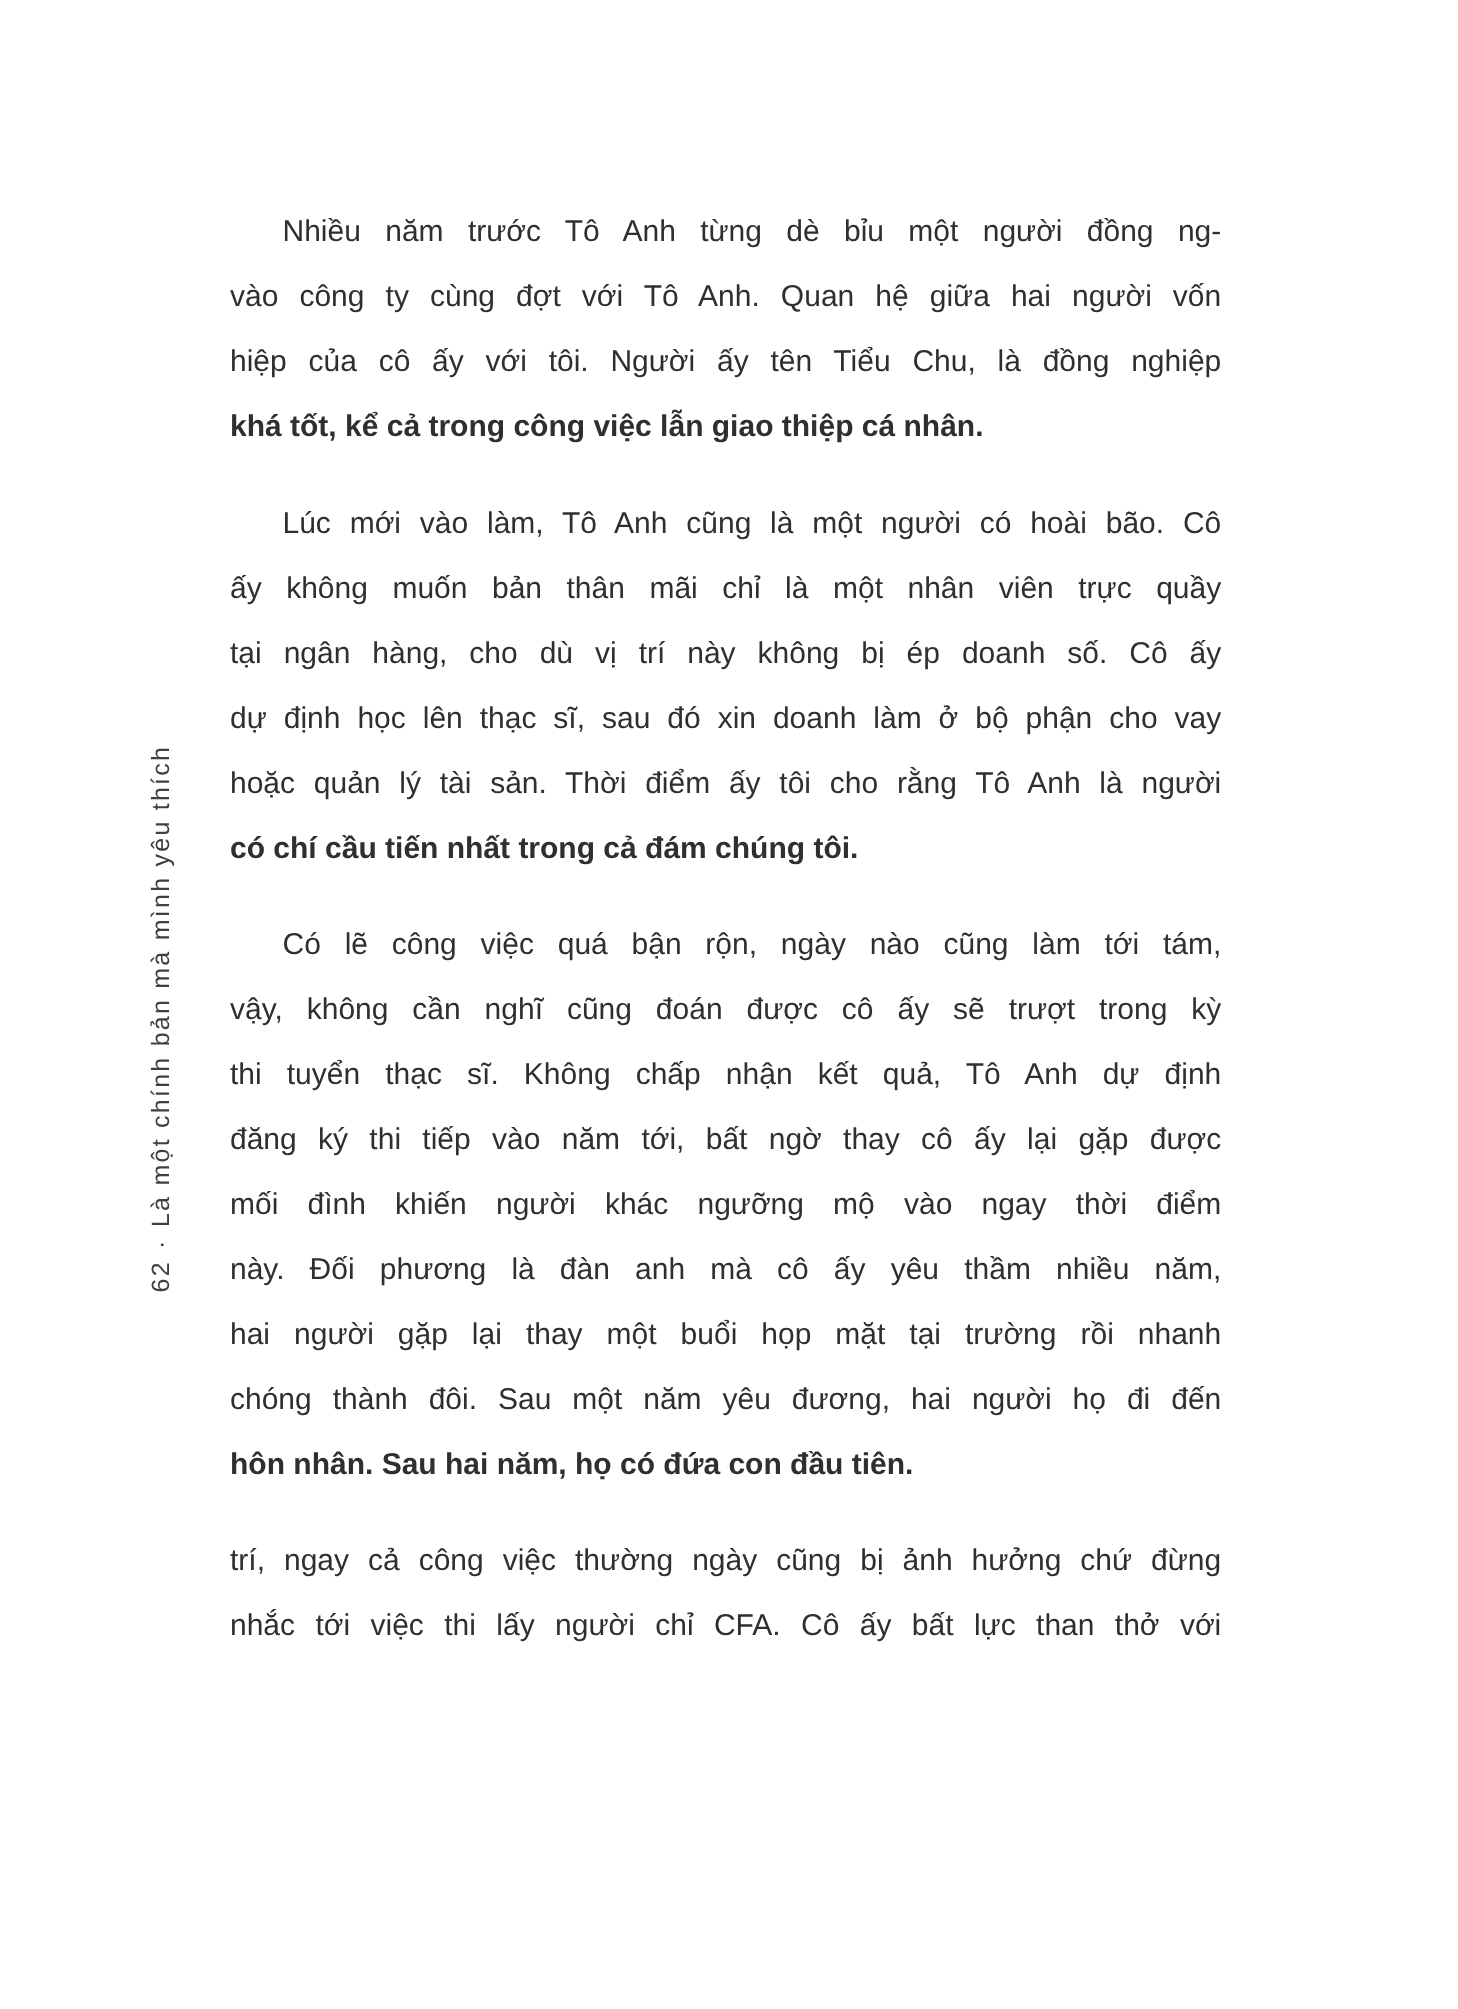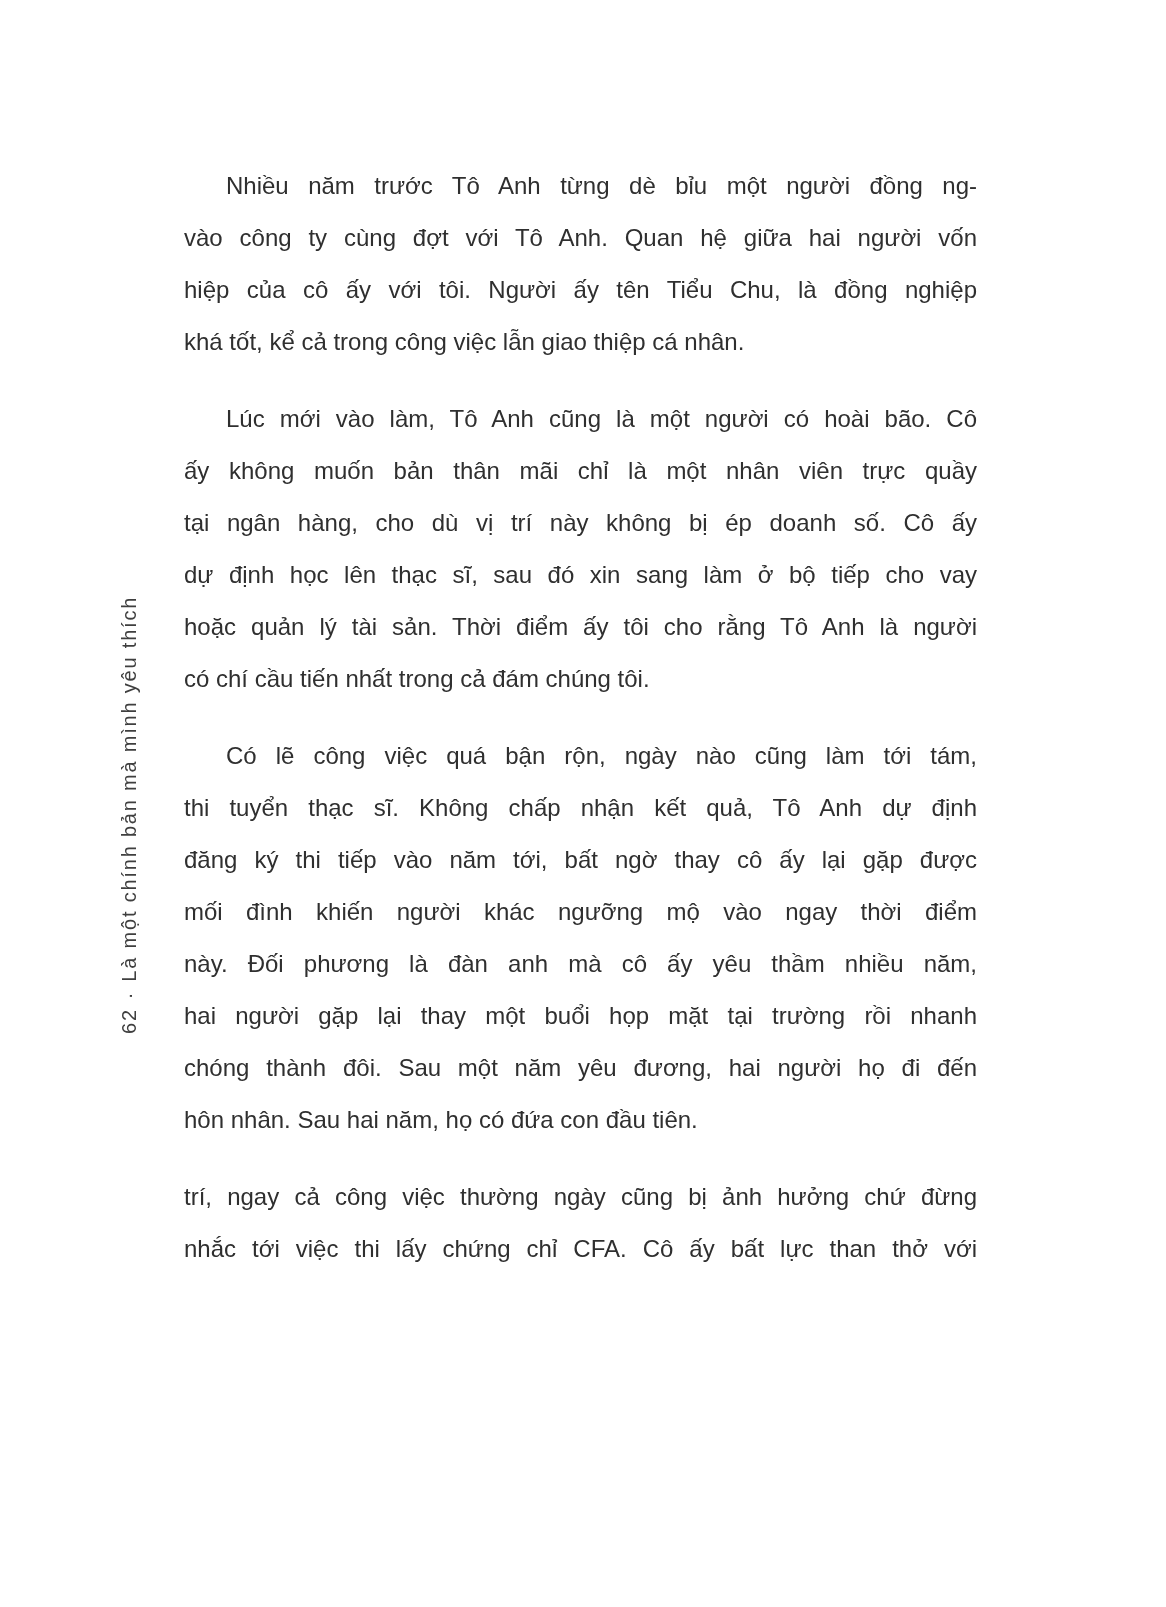--- a/index.html
+++ b/index.html
@@ -41,21 +41,21 @@
     color: var(--ink);
   }
   .paragraph + .paragraph { margin-top: 25px; }
   .line {
     line-height: 52px;
     text-align: justify;
     text-align-last: justify;
     white-space: normal;
   }
   .line.first { text-indent: 42px; }
-  .line.endline { text-align-last: left; }
+  .line.endline { text-align-last: left; font-weight: bold; }
 </style>
 </head>
 <body>
 
 <div class="page">
 
   <div class="sidebar">
     <span>62</span><span class="sep">·</span><span>Là một chính bản mà mình yêu thích</span>
   </div>
 
@@ -63,33 +63,34 @@
       <div class="paragraph">
         <div class="line first">Nhiều năm trước Tô Anh từng dè bỉu một người đồng ng-</div>
         <div class="line">vào công ty cùng đợt với Tô Anh. Quan hệ giữa hai người vốn</div>
         <div class="line">hiệp của cô ấy với tôi. Người ấy tên Tiểu Chu, là đồng nghiệp</div>
         <div class="line endline">khá tốt, kể cả trong công việc lẫn giao thiệp cá nhân.</div>
       </div>
       <div class="paragraph">
         <div class="line first">Lúc mới vào làm, Tô Anh cũng là một người có hoài bão. Cô</div>
         <div class="line">ấy không muốn bản thân mãi chỉ là một nhân viên trực quầy</div>
         <div class="line">tại ngân hàng, cho dù vị trí này không bị ép doanh số. Cô ấy</div>
-        <div class="line">dự định học lên thạc sĩ, sau đó xin sang làm ở bộ tiếp cho vay</div>
+        <div class="line">dự định học lên thạc sĩ, sau đó xin doanh làm ở bộ phận cho vay</div>
         <div class="line">hoặc quản lý tài sản. Thời điểm ấy tôi cho rằng Tô Anh là người</div>
         <div class="line endline">có chí cầu tiến nhất trong cả đám chúng tôi.</div>
       </div>
       <div class="paragraph">
         <div class="line first">Có lẽ công việc quá bận rộn, ngày nào cũng làm tới tám,</div>
+        <div class="line">vậy, không cần nghĩ cũng đoán được cô ấy sẽ trượt trong kỳ</div>
         <div class="line">thi tuyển thạc sĩ. Không chấp nhận kết quả, Tô Anh dự định</div>
         <div class="line">đăng ký thi tiếp vào năm tới, bất ngờ thay cô ấy lại gặp được</div>
         <div class="line">mối đình khiến người khác ngưỡng mộ vào ngay thời điểm</div>
         <div class="line">này. Đối phương là đàn anh mà cô ấy yêu thầm nhiều năm,</div>
         <div class="line">hai người gặp lại thay một buổi họp mặt tại trường rồi nhanh</div>
         <div class="line">chóng thành đôi. Sau một năm yêu đương, hai người họ đi đến</div>
         <div class="line endline">hôn nhân. Sau hai năm, họ có đứa con đầu tiên.</div>
       </div>
       <div class="paragraph">
         <div class="line">trí, ngay cả công việc thường ngày cũng bị ảnh hưởng chứ đừng</div>
-        <div class="line">nhắc tới việc thi lấy chứng chỉ CFA. Cô ấy bất lực than thở với</div>
+        <div class="line">nhắc tới việc thi lấy người chỉ CFA. Cô ấy bất lực than thở với</div>
       </div>
     </div>
 
 </div>
 
 </body></html>

